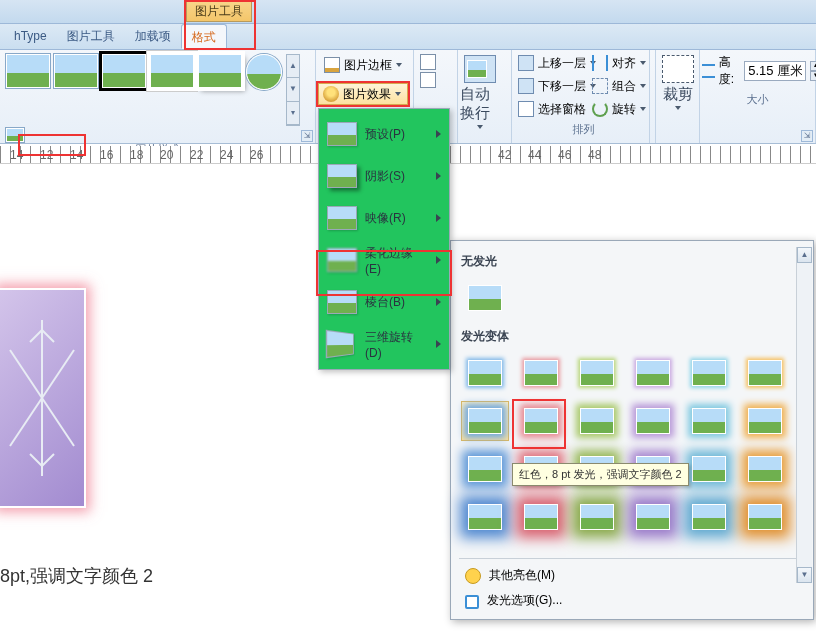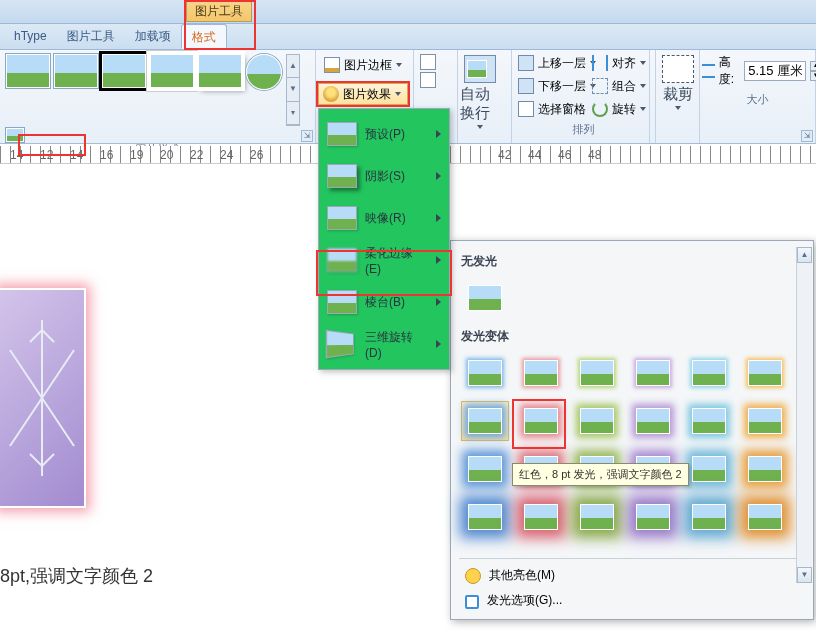--- a/index.html
+++ b/index.html
@@ -205,21 +205,21 @@
 </div>
 <div class="effects-redbox"></div>
 
 <div class="styles-redbox"></div>
 
 <div class="ruler">
   <span style="left:10px">14</span>
     <span style="left:40px">12</span>
     <span style="left:70px">14</span>
   <span style="left:100px">16</span>
-    <span style="left:130px">19</span>
+    <span style="left:130px">18</span>
     <span style="left:160px">20</span>
   <span style="left:190px">22</span>
     <span style="left:220px">24</span>
     <span style="left:250px">26</span>
   <span style="left:498px">42</span>
     <span style="left:528px">44</span>
     <span style="left:558px">46</span>
     <span style="left:588px">48</span>
 </div>
 

